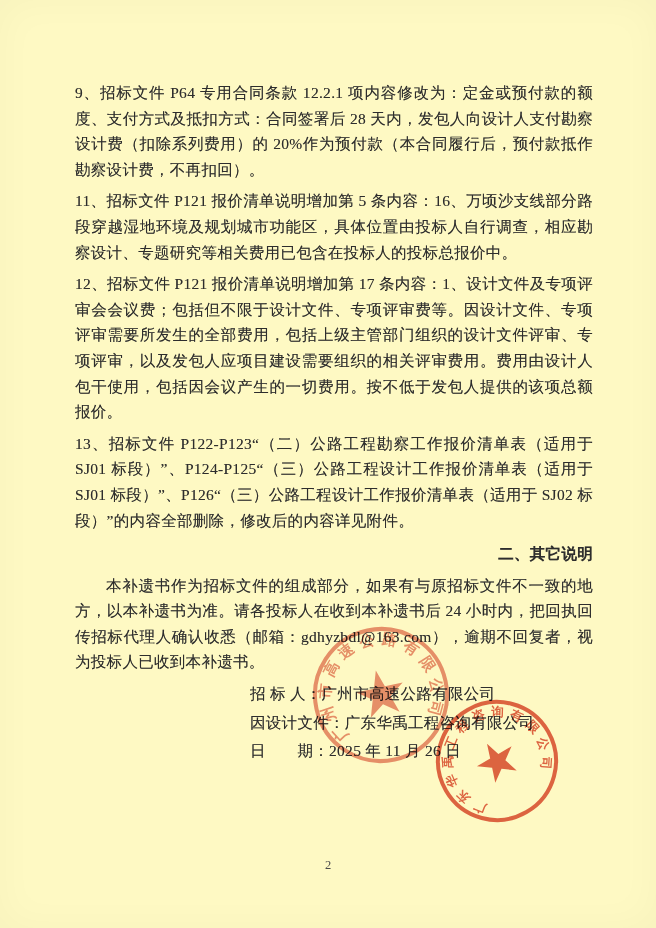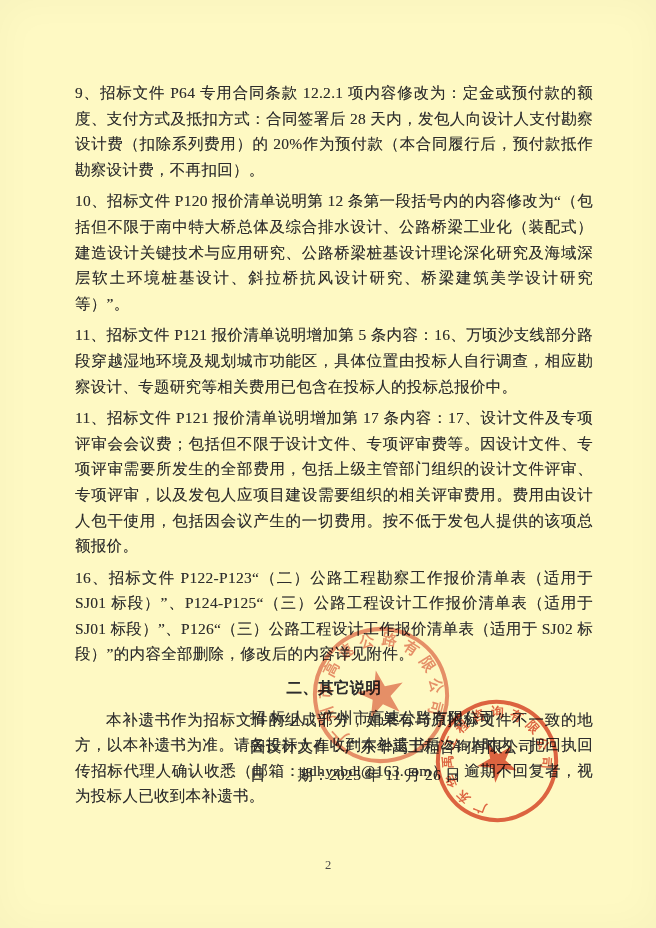--- a/index.html
+++ b/index.html
@@ -24,26 +24,26 @@
     text-align:justify;
     letter-spacing:0.3px;
   }
   .text-block p{
     margin:0 0 6px 0;
     text-shadow:0 0 0.5px rgba(40,40,40,0.45);
   }
   .section-heading{
     font-weight:bold;
     margin:8px 0 6px 0 !important;
-    text-align:center;
+    text-align:right;
   }
   .indent{ text-indent:2em; }
   .signature{
     position:absolute;
-    left:250px;top:704px;
+    left:250px;top:680px;
     font-size:15.5px;
     color:#2d2d2d;
     letter-spacing:0.3px;
   }
   .sig-row{
     display:flex;
     line-height:28.5px;
     text-shadow:0 0 0.5px rgba(40,40,40,0.45);
   }
   .sig-label{ white-space:pre; }
@@ -66,24 +66,23 @@
     font-weight:bold;
   }
 </style>
 </head>
 <body>
 
 <div class="page">
 
   <div class="text-block">
     <p>9、招标文件 P64 专用合同条款 12.2.1 项内容修改为：定金或预付款的额度、支付方式及抵扣方式：合同签署后 28 天内，发包人向设计人支付勘察设计费（扣除系列费用）的 20%作为预付款（本合同履行后，预付款抵作勘察设计费，不再扣回）。</p>
-    <p>10、招标文件 P120 报价清单说明第 12 条第一段括号内的内容修改为“（包括但不限于南中特大桥总体及综合排水设计、公路桥梁工业化（装配式）建造设计关键技术与应用研究、公路桥梁桩基设计理论深化研究及海域深层软土环境桩基设计、斜拉桥抗风设计研究、桥梁建筑美学设计研究等）”。</p>
     <p>11、招标文件 P121 报价清单说明增加第 5 条内容：16、万顷沙支线部分路段穿越湿地环境及规划城市功能区，具体位置由投标人自行调查，相应勘察设计、专题研究等相关费用已包含在投标人的投标总报价中。</p>
-    <p>11、招标文件 P121 报价清单说明增加第 17 条内容：17、设计文件及专项评审会会议费；包括但不限于设计文件、专项评审费等。因设计文件、专项评审需要所发生的全部费用，包括上级主管部门组织的设计文件评审、专项评审，以及发包人应项目建设需要组织的相关评审费用。费用由设计人包干使用，包括因会议产生的一切费用。按不低于发包人提供的该项总额报价。</p>
-    <p>16、招标文件 P122-P123“（二）公路工程勘察工作报价清单表（适用于 SJ01 标段）”、P124-P125“（三）公路工程设计工作报价清单表（适用于 SJ01 标段）”、P126“（三）公路工程设计工作报价清单表（适用于 SJ02 标段）”的内容全部删除，修改后的内容详见附件。</p>
+    <p>12、招标文件 P121 报价清单说明增加第 17 条内容：1、设计文件及专项评审会会议费；包括但不限于设计文件、专项评审费等。因设计文件、专项评审需要所发生的全部费用，包括上级主管部门组织的设计文件评审、专项评审，以及发包人应项目建设需要组织的相关评审费用。费用由设计人包干使用，包括因会议产生的一切费用。按不低于发包人提供的该项总额报价。</p>
+    <p>13、招标文件 P122-P123“（二）公路工程勘察工作报价清单表（适用于 SJ01 标段）”、P124-P125“（三）公路工程设计工作报价清单表（适用于 SJ01 标段）”、P126“（三）公路工程设计工作报价清单表（适用于 SJ02 标段）”的内容全部删除，修改后的内容详见附件。</p>
     <p class="section-heading">二、其它说明</p>
     <p class="indent">本补遗书作为招标文件的组成部分，如果有与原招标文件不一致的地方，以本补遗书为准。请各投标人在收到本补遗书后 24 小时内，把回执回传招标代理人确认收悉（邮箱：gdhyzbdl@163.com），逾期不回复者，视为投标人已收到本补遗书。</p>
   </div>
 
   <div class="signature">
     <div class="sig-row">
       <span class="sig-label">招 标 人：</span>
       <span class="sig-value">广州市高速公路有限公司</span>
     </div>
     <div class="sig-row">

